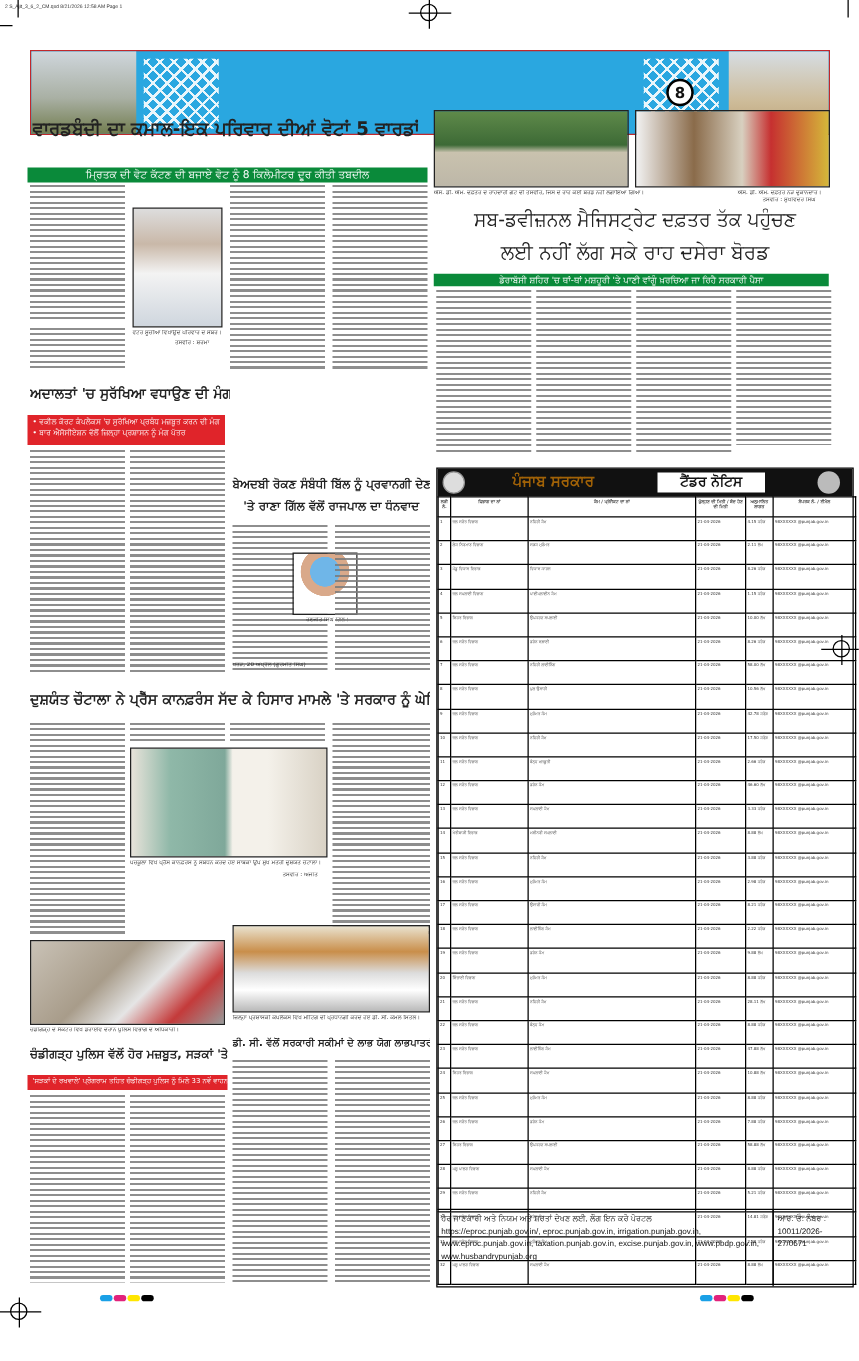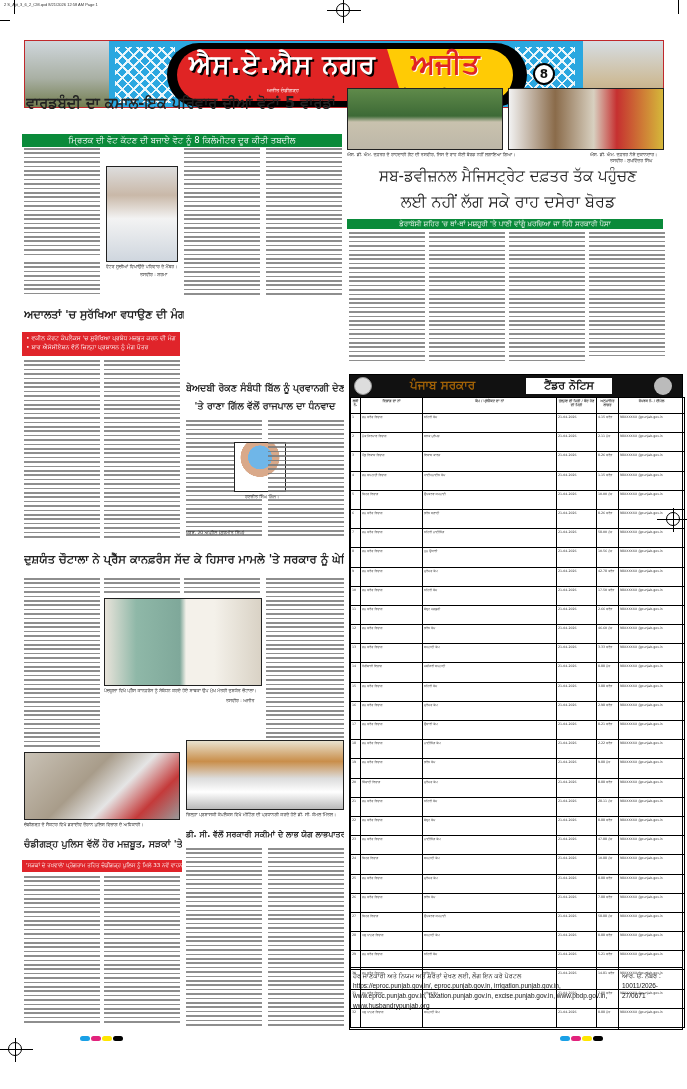--- a/index.html
+++ b/index.html
@@ -55,28 +55,20 @@
 <div class="slug">2 S_Ajit_3_6_2_CM.qxd 8/21/2026 12:58 AM Page 1</div>
 <div class="crop" style="left:14px;top:0;width:1px;height:14px"></div>
 <div class="crop" style="left:0;top:20px;width:10px;height:1px"></div>
 <div class="crop" style="right:8px;top:0;width:1px;height:14px"></div>
 <div class="reg" style="left:336px;top:3px"></div>
 
 <div class="mast">
   <div class="photo l"></div>
   <div class="lattice" style="left:90px"></div>
   <div class="lattice" style="left:490px"></div>
-  <div class="pill">
-    <div class="red"></div>
-    <div class="yel"></div>
-    <div class="city">ਐਸ.ਏ.ਐਸ ਨਗਰ</div>
-    <div class="sub">ਅਜੀਤ ਚੰਡੀਗੜ੍ਹ</div>
-    <div class="brand">ਅਜੀਤ</div>
-    <div class="date">ਮੰਗਲਵਾਰ, 21 ਅਪ੍ਰੈਲ 2026</div>
-  </div>
   <div class="page">8</div>
   <div class="photo r"></div>
 </div>
 
 <div class="hl" style="left:26px;top:94px;width:318px;font-size:15px;transform:scaleX(.97);transform-origin:left">ਵਾਰਡਬੰਦੀ ਦਾ ਕਮਾਲ-ਇਕ ਪਰਿਵਾਰ ਦੀਆਂ ਵੋਟਾਂ 5 ਵਾਰਡਾਂ 'ਚ ਪਾਈਆਂ</div>
 <div class="bar g" style="left:22px;top:134px;width:320px;text-align:center">ਮ੍ਰਿਤਕ ਦੀ ਵੋਟ ਕੱਟਣ ਦੀ ਬਜਾਏ ਵੋਟ ਨੂੰ 8 ਕਿਲੋਮੀਟਰ ਦੂਰ ਕੀਤੀ ਤਬਦੀਲ</div>
 <div class="text" style="left:24px;top:148px;width:76px;height:110px"></div>
 <div class="pic" style="left:106px;top:166px;width:72px;height:96px;background:linear-gradient(180deg,#ddd 0%,#c9b8a8 30%,#f3f3f3 55%,#cfd6de 100%)"></div>
 <div class="cap" style="left:106px;top:264px;width:72px">ਵੋਟਰ ਸੂਚੀਆਂ ਵਿਖਾਉਂਦੇ ਪਰਿਵਾਰ ਦੇ ਮੈਂਬਰ।</div>
 <div class="cap" style="left:140px;top:272px;width:40px">ਤਸਵੀਰ : ਸ਼ਰਮਾ</div>

